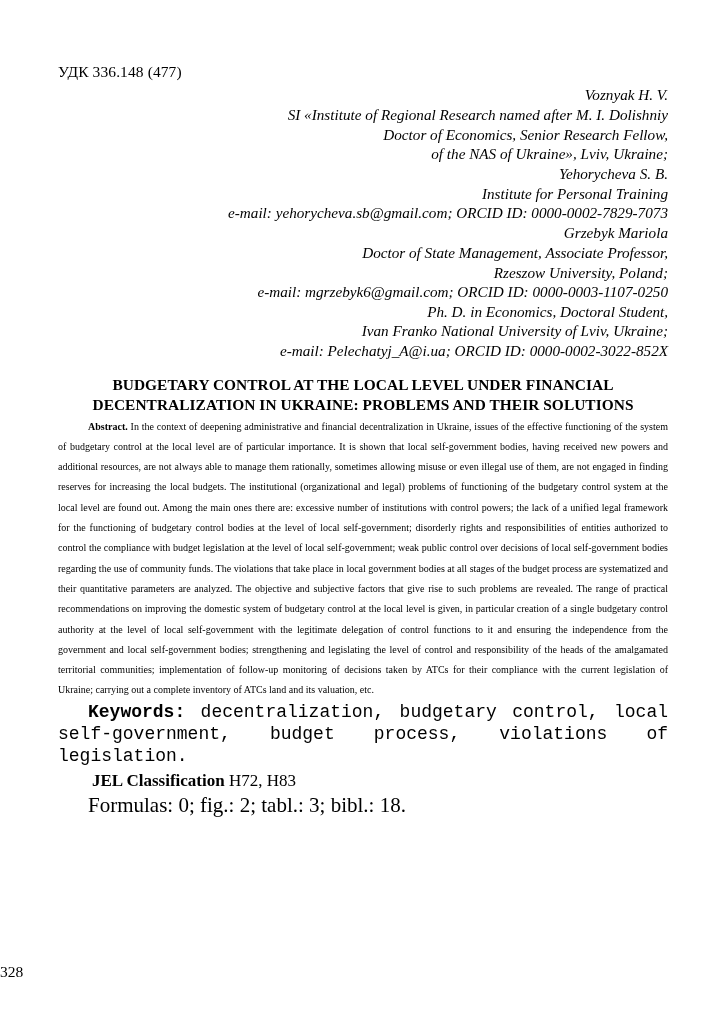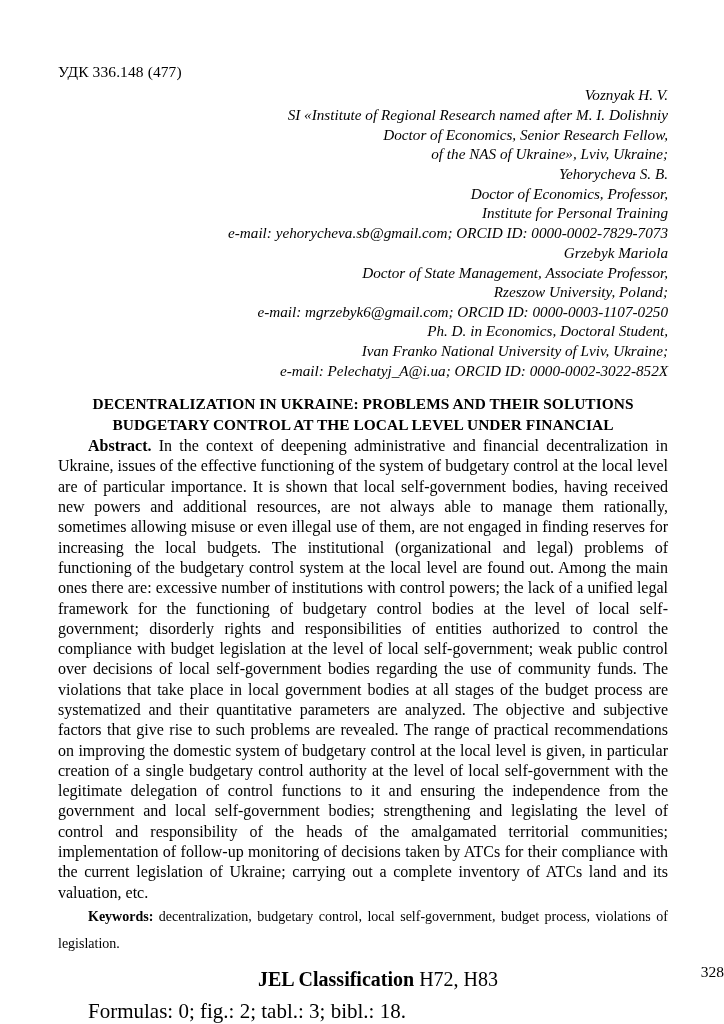--- a/index.html
+++ b/index.html
@@ -65,62 +65,62 @@
     line-height: 20.5px;
     margin: 14px 0 0 0;
     letter-spacing: 0.05px;
   }
   .title-line { display: block; }
 
   
   .abstract {
     text-align: justify;
     text-justify: inter-word;
-    font-size: 16px;
+    font-size: 10px;
     line-height: 20.3px;
     margin-top: 1px;
     hyphens: none;
   }
   .abstract p {
     margin: 0;
     text-indent: 30px;
   }
   .lead {
     font-weight: bold;
   }
 
   .keywords {
     text-align: justify;
-    font-size: 14px;
-    line-height: 27px;
+    font-size: 18px;
+    line-height: 22px;
     text-indent: 30px;
     margin: 0;
+    font-family: Liberation Mono, monospace;
   }
   .jel {
-    font-size: 20px;
+    font-size: 17px;
     line-height: 20.3px;
     text-indent: 30px;
-    margin: 12px;
-    text-align: center;
+    margin: 4px;
   }
   .formulas {
     font-size: 21px;
     line-height: 20.3px;
     text-indent: 30px;
     margin: 0;
     font-family: Liberation Serif, serif;
   }
 
   
   .page-number {
     position: absolute;
     left: 0;
     right: 0;
     top: 962px;
-    text-align: right;
+    text-align: left;
     font-size: 15.5px;
     line-height: 19px;
   }
 </style>
 </head>
 <body>
 
 <div class="page">
   <div class="content">
 
@@ -128,41 +128,40 @@
 
     <div class="author-block">
       <div class="author-name">Voznyak H. V.</div>
       <div class="author-line">SI «Institute of Regional Research named after M. I. Dolishniy</div>
       <div class="author-line">Doctor of Economics, Senior Research Fellow,</div>
       <div class="author-line">of the NAS of Ukraine», Lviv, Ukraine;</div>
     </div>
 
     <div class="author-block">
       <div class="author-name">Yehorycheva S. B.</div>
-      <div class="author-line">Doctor of Economics, Professor,</div>
       <div class="author-line">Institute for Personal Training</div>
       <div class="author-line">e-mail: yehorycheva.sb@gmail.com; ORCID ID: 0000-0002-7829-7073</div>
     </div>
 
     <div class="author-block">
       <div class="author-name">Grzebyk Mariola</div>
       <div class="author-line">Doctor of State Management, Associate Professor,</div>
       <div class="author-line">Rzeszow University, Poland;</div>
       <div class="author-line">e-mail: mgrzebyk6@gmail.com; ORCID ID: 0000-0003-1107-0250</div>
     </div>
 
     <div class="author-block">
       <div class="author-line">Ph. D. in Economics, Doctoral Student,</div>
       <div class="author-line">Ivan Franko National University of Lviv, Ukraine;</div>
       <div class="author-line">e-mail: Pelechatyj_A@i.ua; ORCID ID: 0000-0002-3022-852X</div>
     </div>
 
     <div class="title">
+      <span class="title-line">BUDGETARY CONTROL AT THE LOCAL LEVEL UNDER FINANCIAL</span>
       <span class="title-line">DECENTRALIZATION IN UKRAINE: PROBLEMS AND THEIR SOLUTIONS</span>
-      <span class="title-line">BUDGETARY CONTROL AT THE LOCAL LEVEL UNDER FINANCIAL</span>
     </div>
 
     <div class="abstract">
       <p><span class="lead">Abstract.</span><span> In the context of deepening administrative and financial decentralization in Ukraine, issues of the effective functioning of the system of budgetary control at the local level are of particular importance. It is shown that local self-government bodies, having received new powers and additional resources, are not always able to manage them rationally, sometimes allowing misuse or even illegal use of them, are not engaged in finding reserves for increasing the local budgets. The institutional (organizational and legal) problems of functioning of the budgetary control system at the local level are found out. Among the main ones there are: excessive number of institutions with control powers; the lack of a unified legal framework for the functioning of budgetary control bodies at the level of local self-government; disorderly rights and responsibilities of entities authorized to control the compliance with budget legislation at the level of local self-government; weak public control over decisions of local self-government bodies regarding the use of community funds. The violations that take place in local government bodies at all stages of the budget process are systematized and their quantitative parameters are analyzed. The objective and subjective factors that give rise to such problems are revealed. The range of practical recommendations on improving the domestic system of budgetary control at the local level is given, in particular creation of a single budgetary control authority at the level of local self-government with the legitimate delegation of control functions to it and ensuring the independence from the government and local self-government bodies; strengthening and legislating the level of control and responsibility of the heads of the amalgamated territorial communities; implementation of follow-up monitoring of decisions taken by ATCs for their compliance with the current legislation of Ukraine; carrying out a complete inventory of ATCs land and its valuation, etc.</span></p>
     </div>
 
     <p class="keywords"><span class="lead">Keywords:</span><span> decentralization, budgetary control, local self-government, budget process, violations of legislation.</span></p>
 
     <p class="jel"><span class="lead">JEL Classification</span><span> H72, H83</span></p>
 

